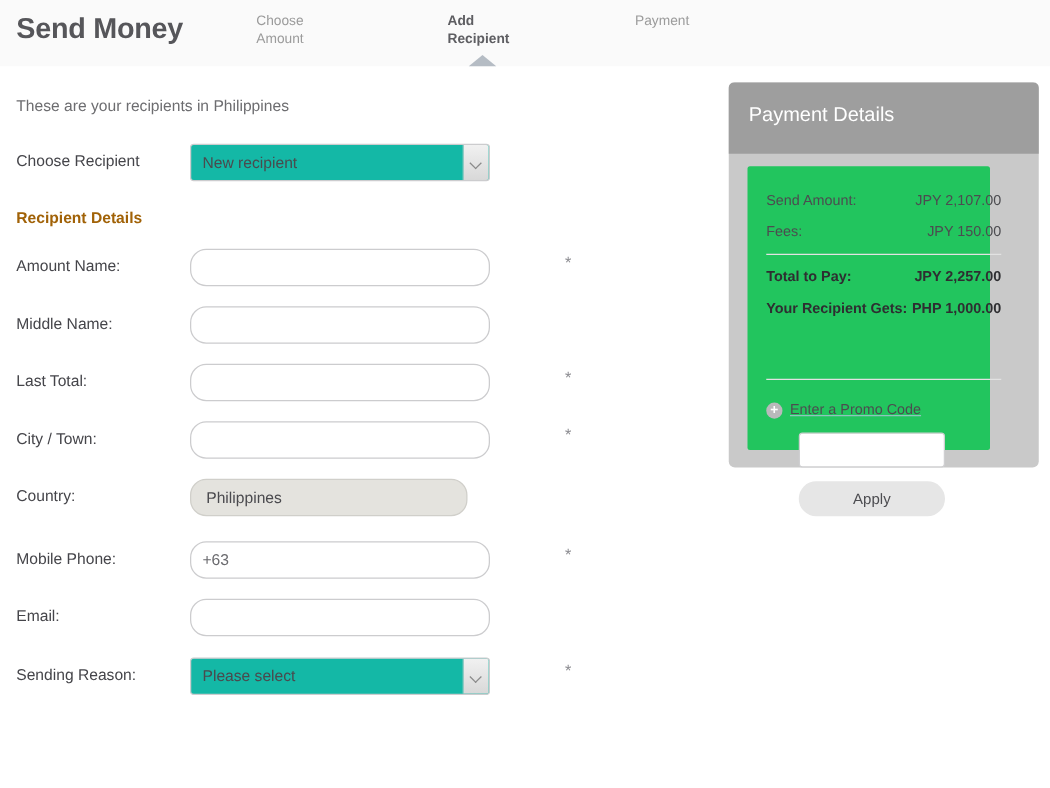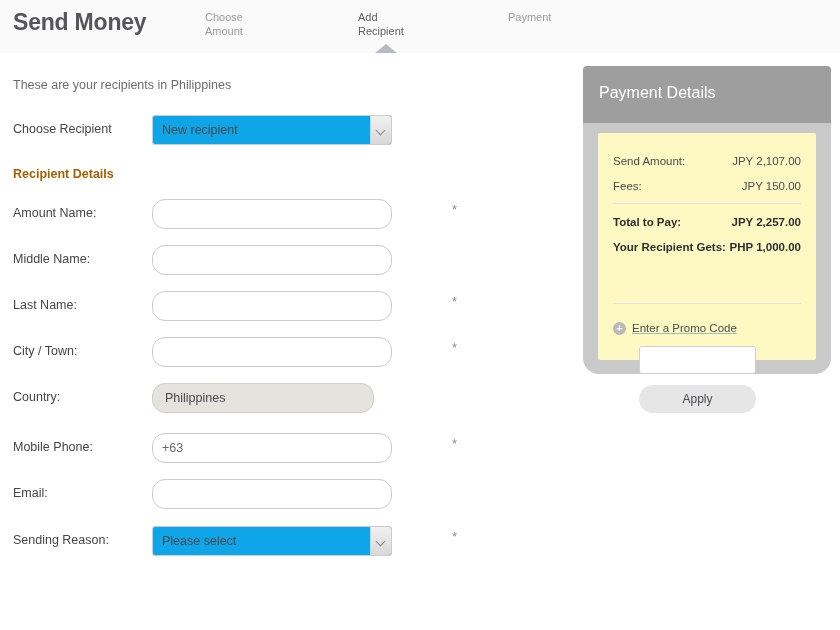--- a/index.html
+++ b/index.html
@@ -33,21 +33,21 @@
   }
   .step {
     position: absolute;
     top: 10px;
     font-size: 11px;
     line-height: 14px;
     color: #9b9b9b;
   }
   .step.active {
     color: #5e5e62;
-    font-weight: normal;
+    font-weight: bold;
   }
   .step-choose { left: 10px; width: 70px; }
   .step-add    { left: 163px; width: 70px; }
   .step-pay    { left: 313px; width: 80px; }
   .step-arrow {
     position: absolute;
     left: 180px; top: 44px;
     width: 0; height: 0;
     border-left: 11px solid transparent;
     border-right: 11px solid transparent;
@@ -105,21 +105,21 @@
     display: flex;
     align-items: center;
     padding-left: 12px;
   }
   .select-wrap {
     position: absolute;
     left: 152px; top: 0;
     width: 240px; height: 30px;
     border: 1px solid #ccccce;
     border-radius: 3px;
-    background: #0ea5e9;
+    background: #14b8a6;
   }
   .select-text {
     position: absolute;
     left: 9px; top: 7px;
     font-size: 12.5px;
     color: #4a4a4e;
   }
   .select-btn {
     position: absolute;
     right: 0; top: 0;
@@ -142,40 +142,40 @@
     font-size: 13px;
     color: #8b8b90;
   }
 
   
   .panel {
     position: absolute;
     left: 583px; top: 66px;
     width: 248px; height: 308px;
     background: #c9c9c9;
-    border-radius: 16px;
+    border-radius: 5px;
   }
   .panel-header {
     position: absolute;
     left: 0; top: 0;
     width: 248px; height: 57px;
     background: #9e9e9e;
     border-radius: 4px 4px 0 0;
   }
   .panel-title {
     position: absolute;
     left: 16px; top: 18px;
     font-size: 16px;
     color: #ffffff;
   }
   .panel-card {
     position: absolute;
     left: 15px; top: 67px;
-    width: 218px; height: 227px;
-    background: #fef9c3;
+    width: 194px; height: 227px;
+    background: #22c55e;
     border-radius: 2px;
   }
   .pay-row {
     position: absolute;
     left: 15px;
     width: 188px;
     font-size: 11.5px;
     color: #4c4c50;
   }
   .pay-row .lbl { position: absolute; left: 0; top: 0; }
@@ -277,21 +277,21 @@
     <input class="field" placeholder="" style="">
     <div class="req">*</div>
   </div>
 
   <div class="row" style="top:192px;">
     <div class="row-label">Middle Name:</div>
     <input class="field" placeholder="" style="">
   </div>
 
   <div class="row" style="top:238px;">
-    <div class="row-label">Last Name:</div>
+    <div class="row-label">Last Total:</div>
     <input class="field" placeholder="" style="">
     <div class="req">*</div>
   </div>
 
   <div class="row" style="top:284px;">
     <div class="row-label">City / Town:</div>
     <input class="field" placeholder="" style="">
     <div class="req">*</div>
   </div>
 

